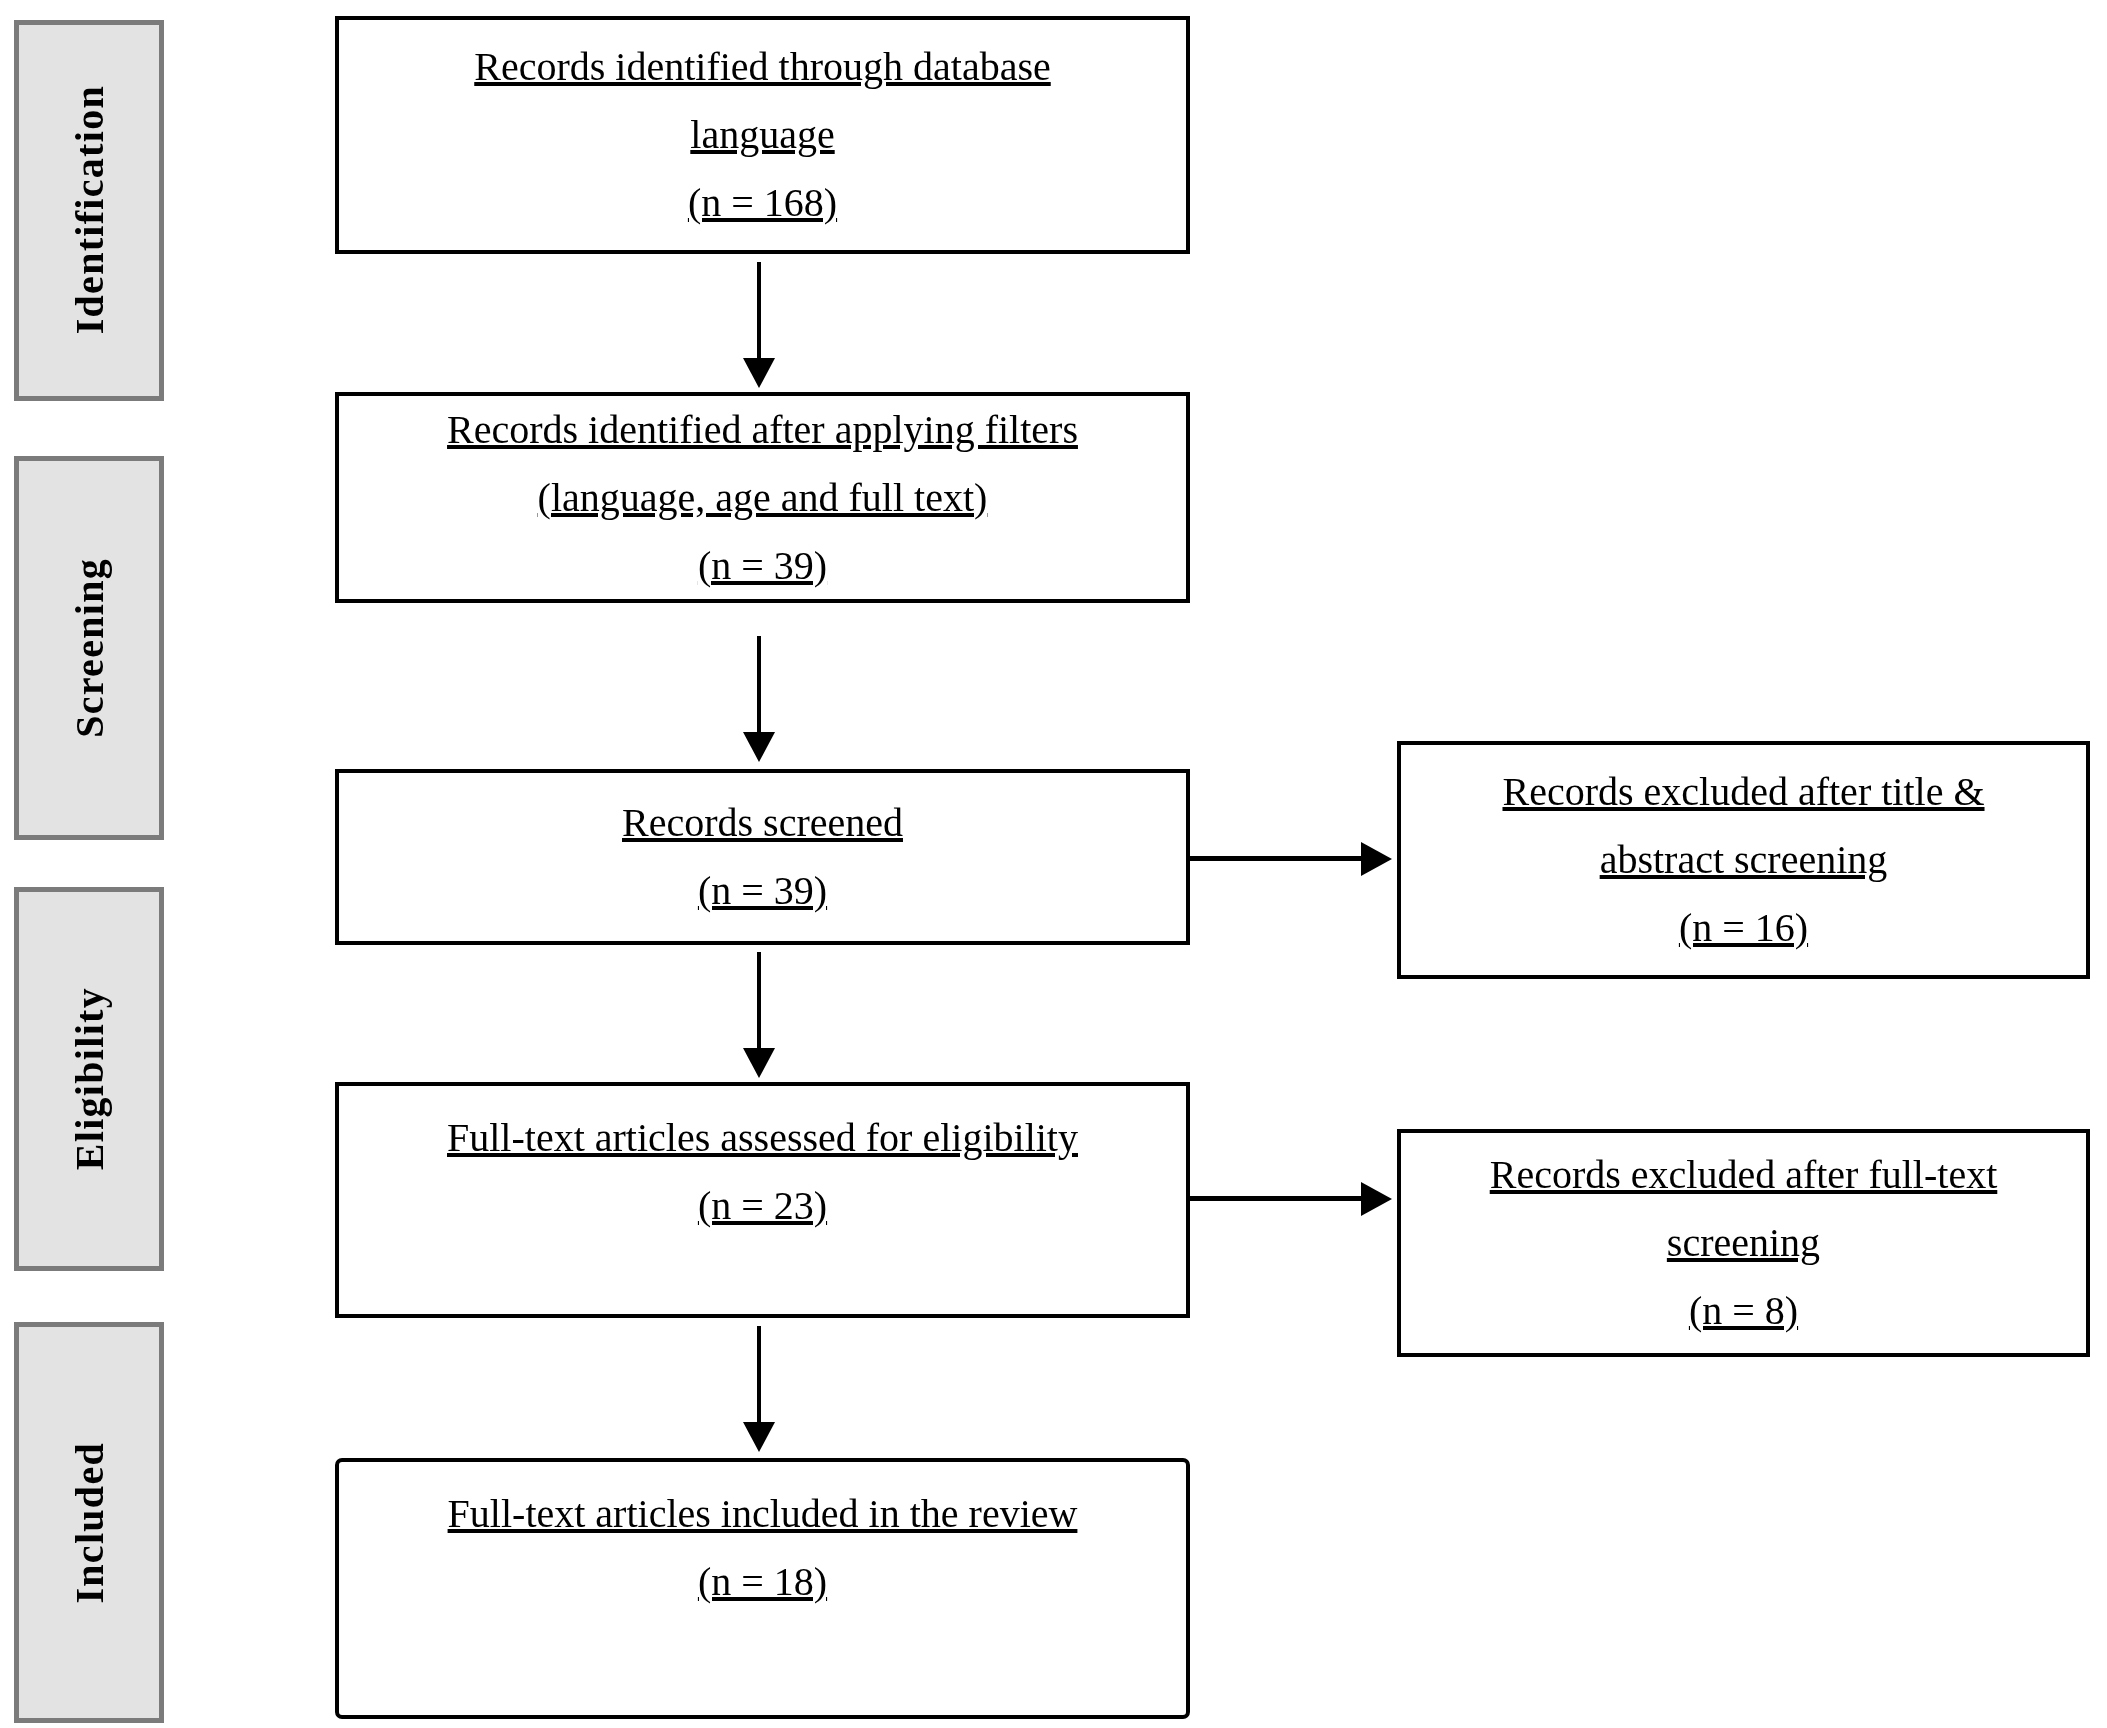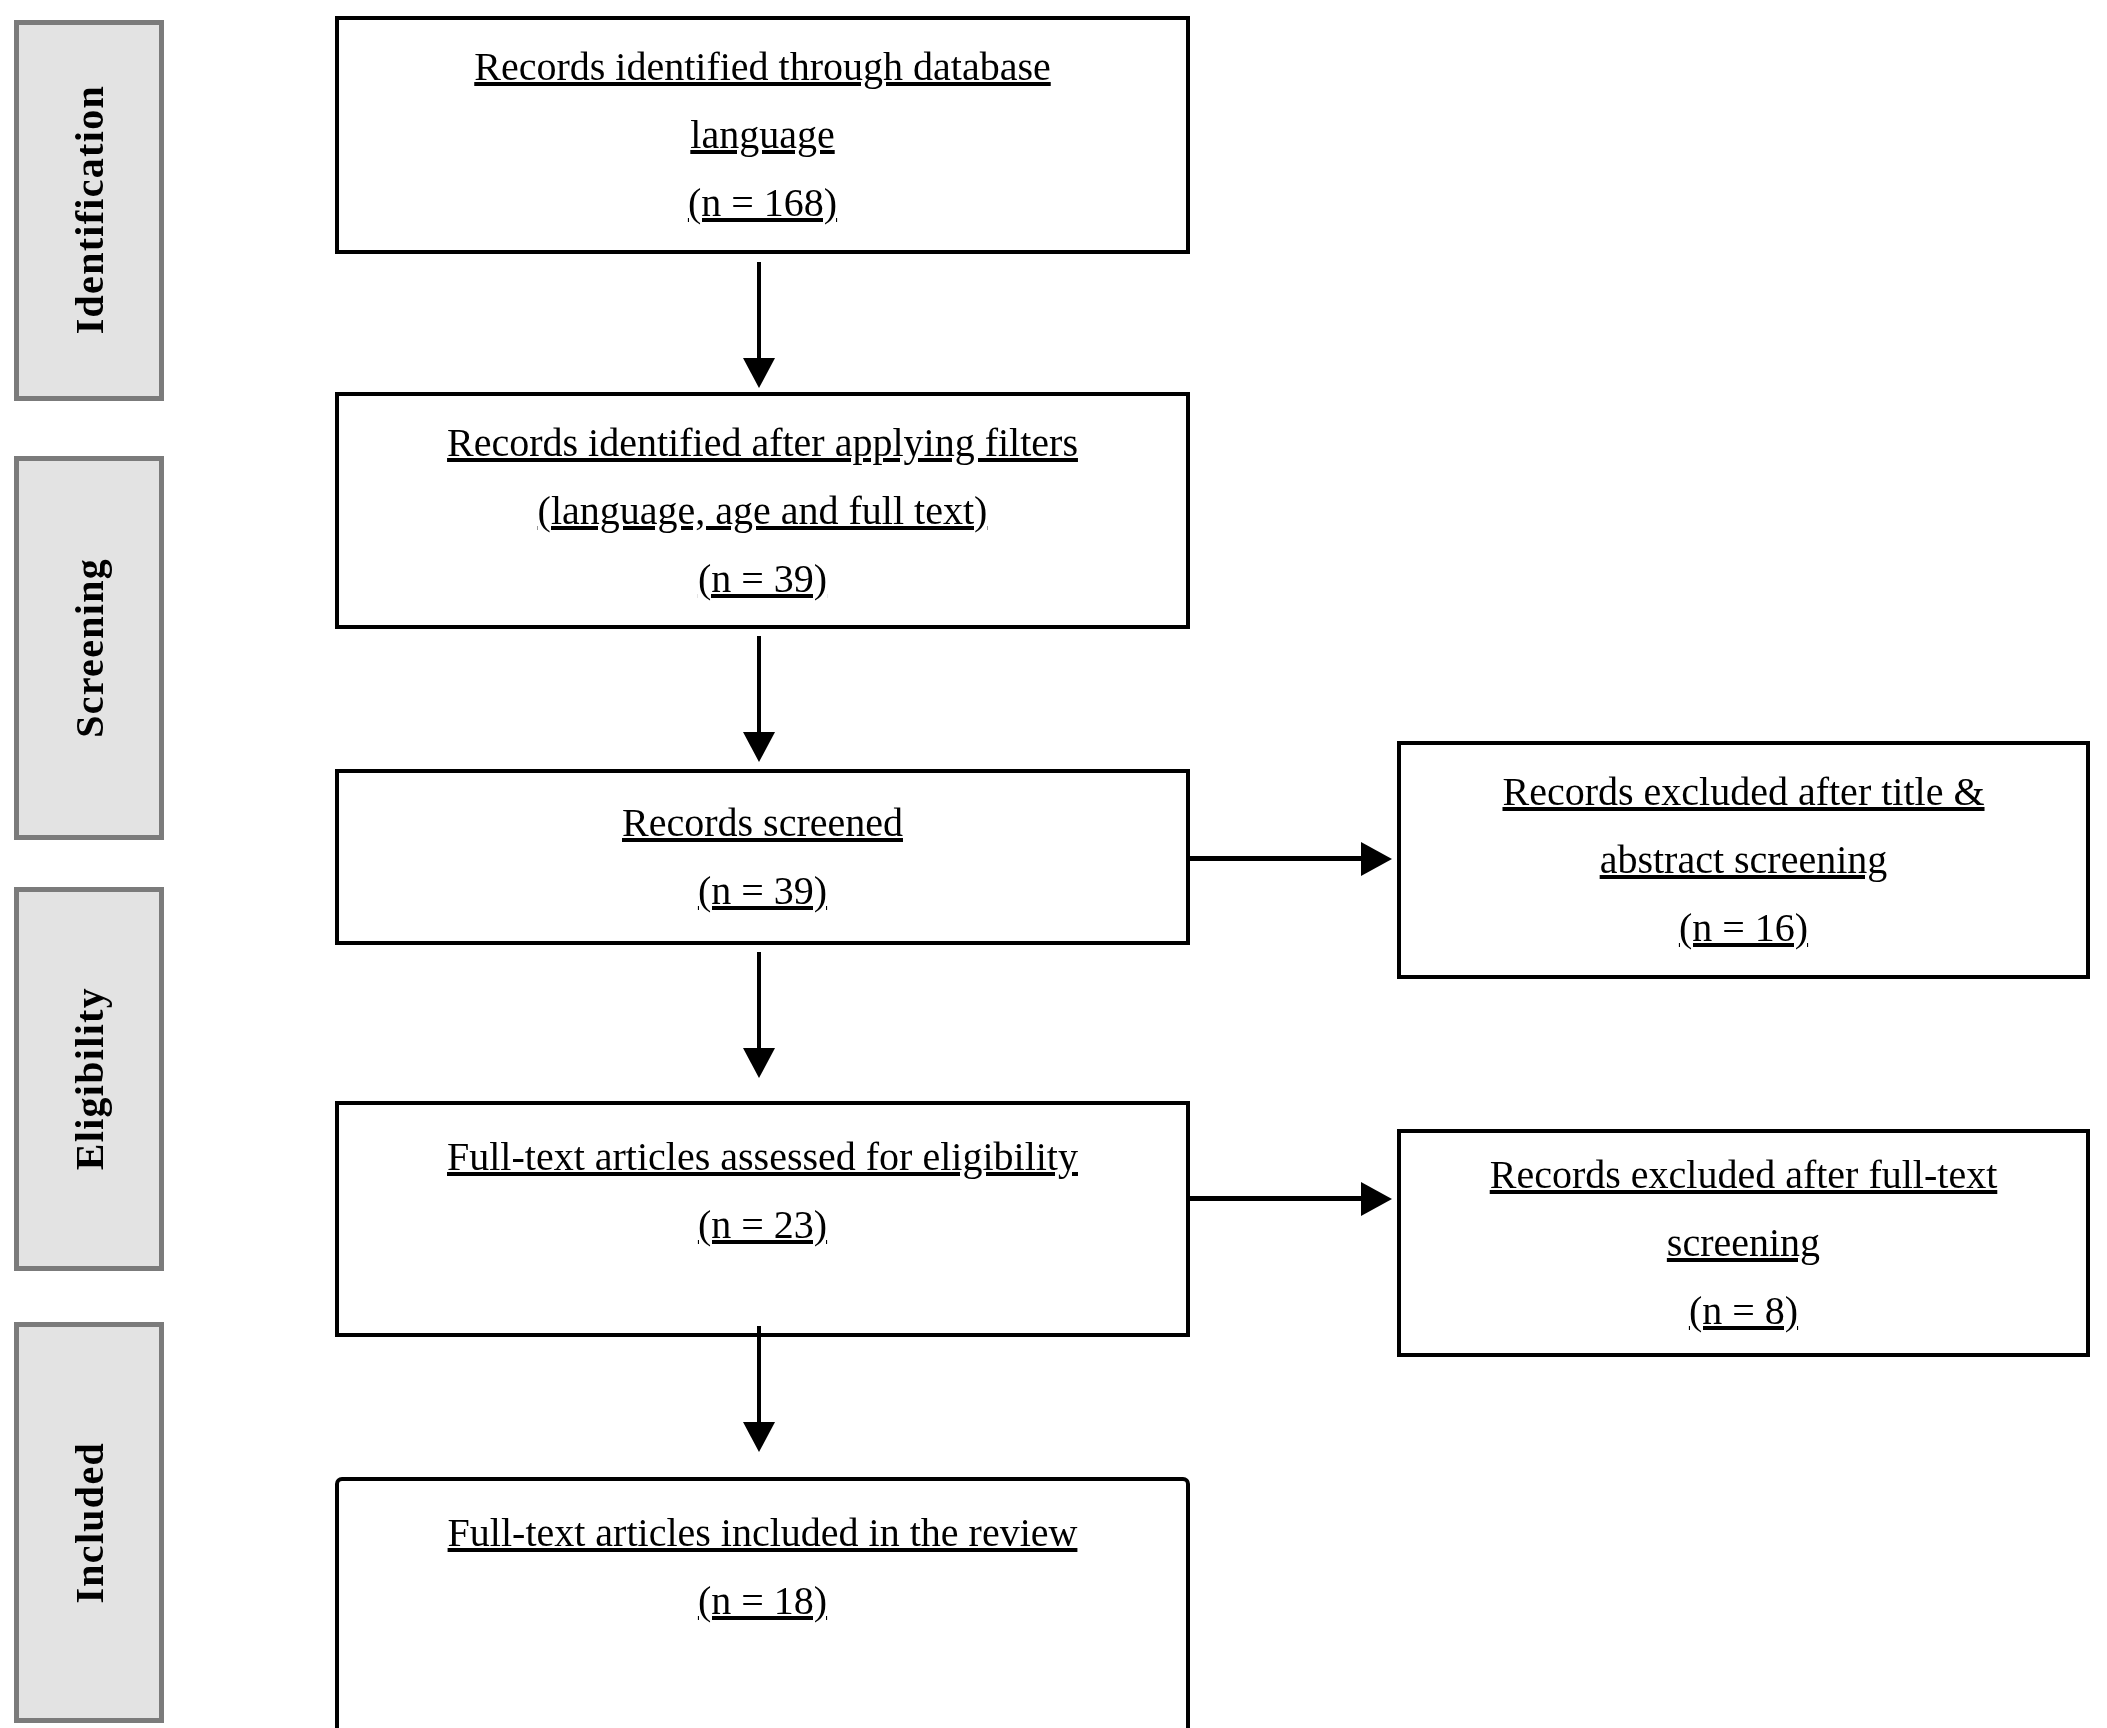--- a/index.html
+++ b/index.html
@@ -40,21 +40,21 @@
     background: #ffffff;
     border: 4.6px solid #000000;
     box-sizing: border-box;
     display: flex;
     flex-direction: column;
     justify-content: center;
     text-align: center;
     font-size: 40px;
     line-height: 68px;
   }
-  .flow-box.top-align { justify-content: flex-start; padding-top: 18px; margin-top: 19px; }
+  .flow-box.top-align { justify-content: flex-start; padding-top: 18px; }
   .flow-box .line { white-space: nowrap; text-decoration: underline; }
 
   
   .arrow-v {
     position: absolute;
     width: 3.9px;
     background: #000000;
   }
   .arrow-v .head {
     position: absolute;
@@ -99,21 +99,21 @@
   <div class="stage-box" style="top:1322px; height:401px;">
     <span class="stage-label">Included</span>
   </div>
 
   <div class="flow-box" style="left:335px; top:16.3px; width:855px; height:238px;">
     <div class="line">Records identified through database</div>
     <div class="line">language</div>
     <div class="line">(n = 168)</div>
   </div>
 
-  <div class="flow-box" style="left:335px; top:392px; width:855px; height:237px;">
+  <div class="flow-box" style="left:335px; top:392px; width:855px; height:211px;">
     <div class="line">Records identified after applying filters</div>
     <div class="line">(language, age and full text)</div>
     <div class="line">(n = 39)</div>
   </div>
 
   <div class="flow-box" style="left:335px; top:769px; width:855px; height:176px;">
     <div class="line">Records screened</div>
     <div class="line">(n = 39)</div>
   </div>
 

